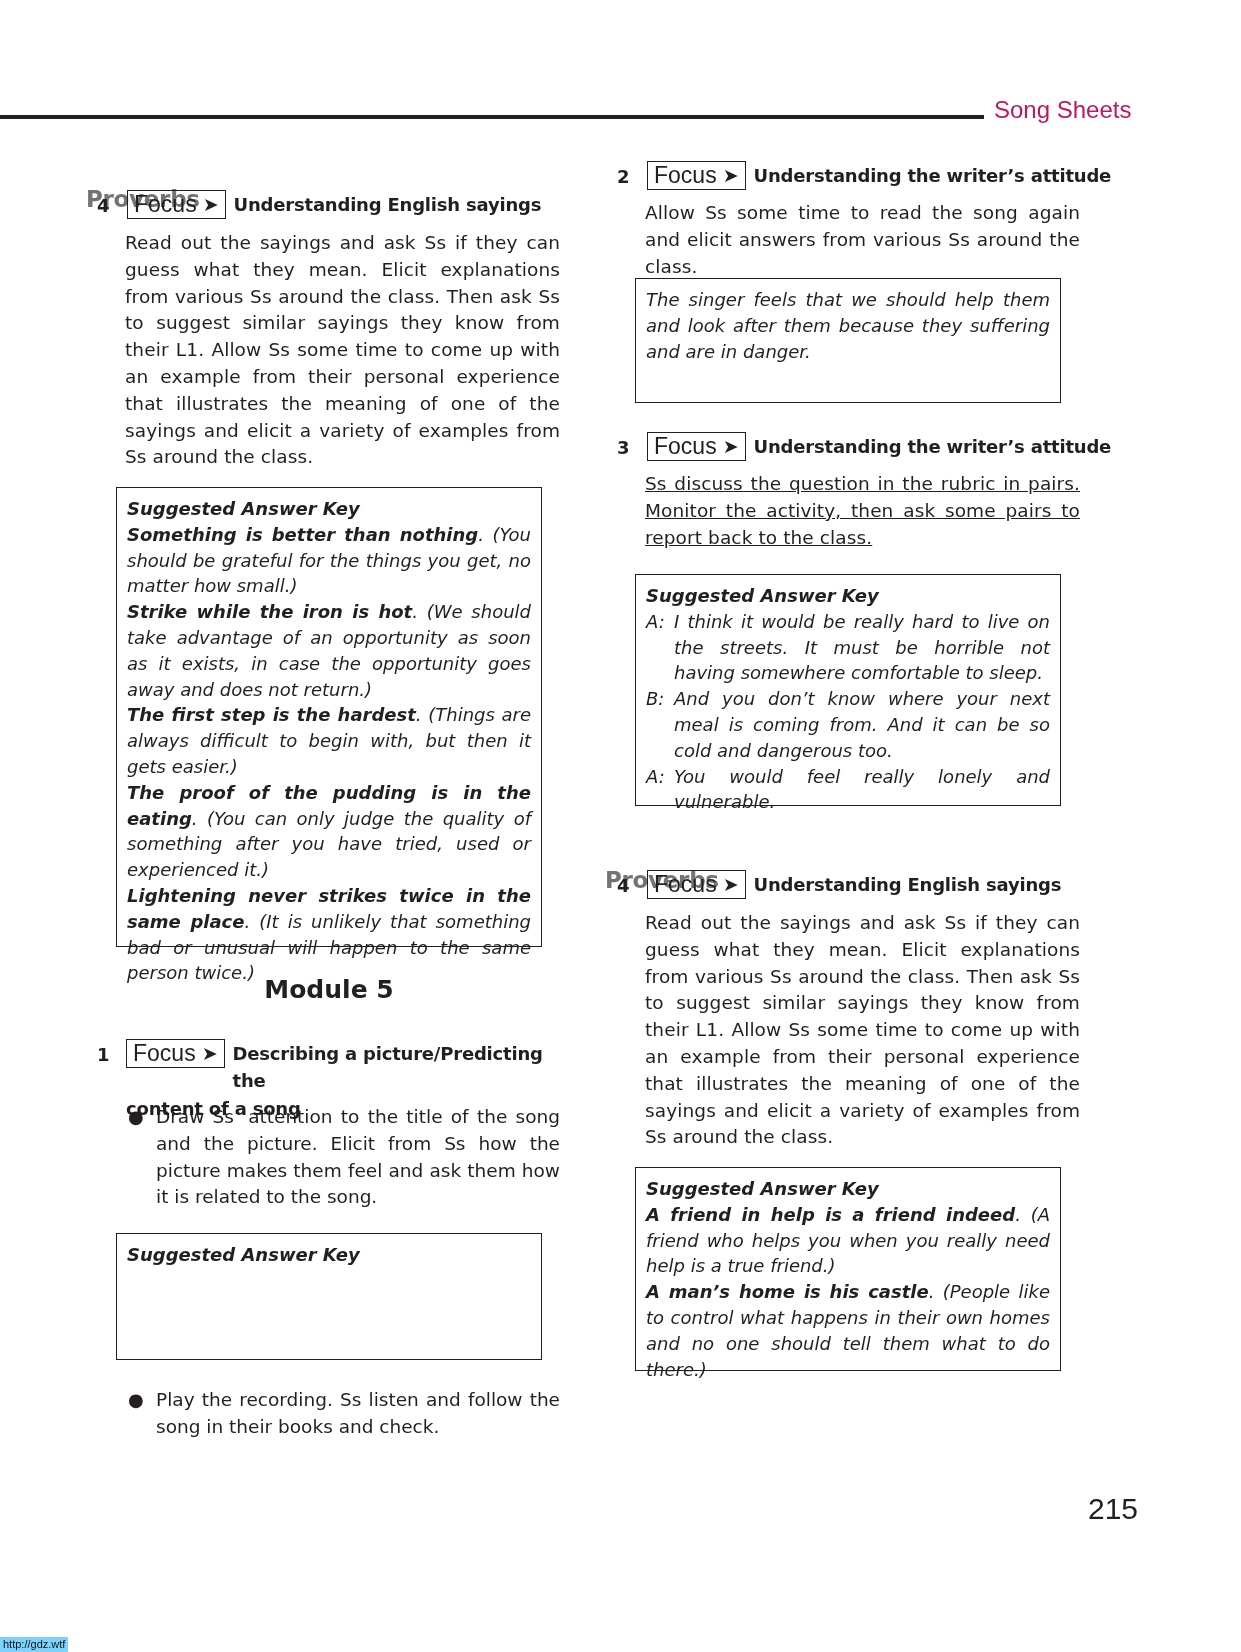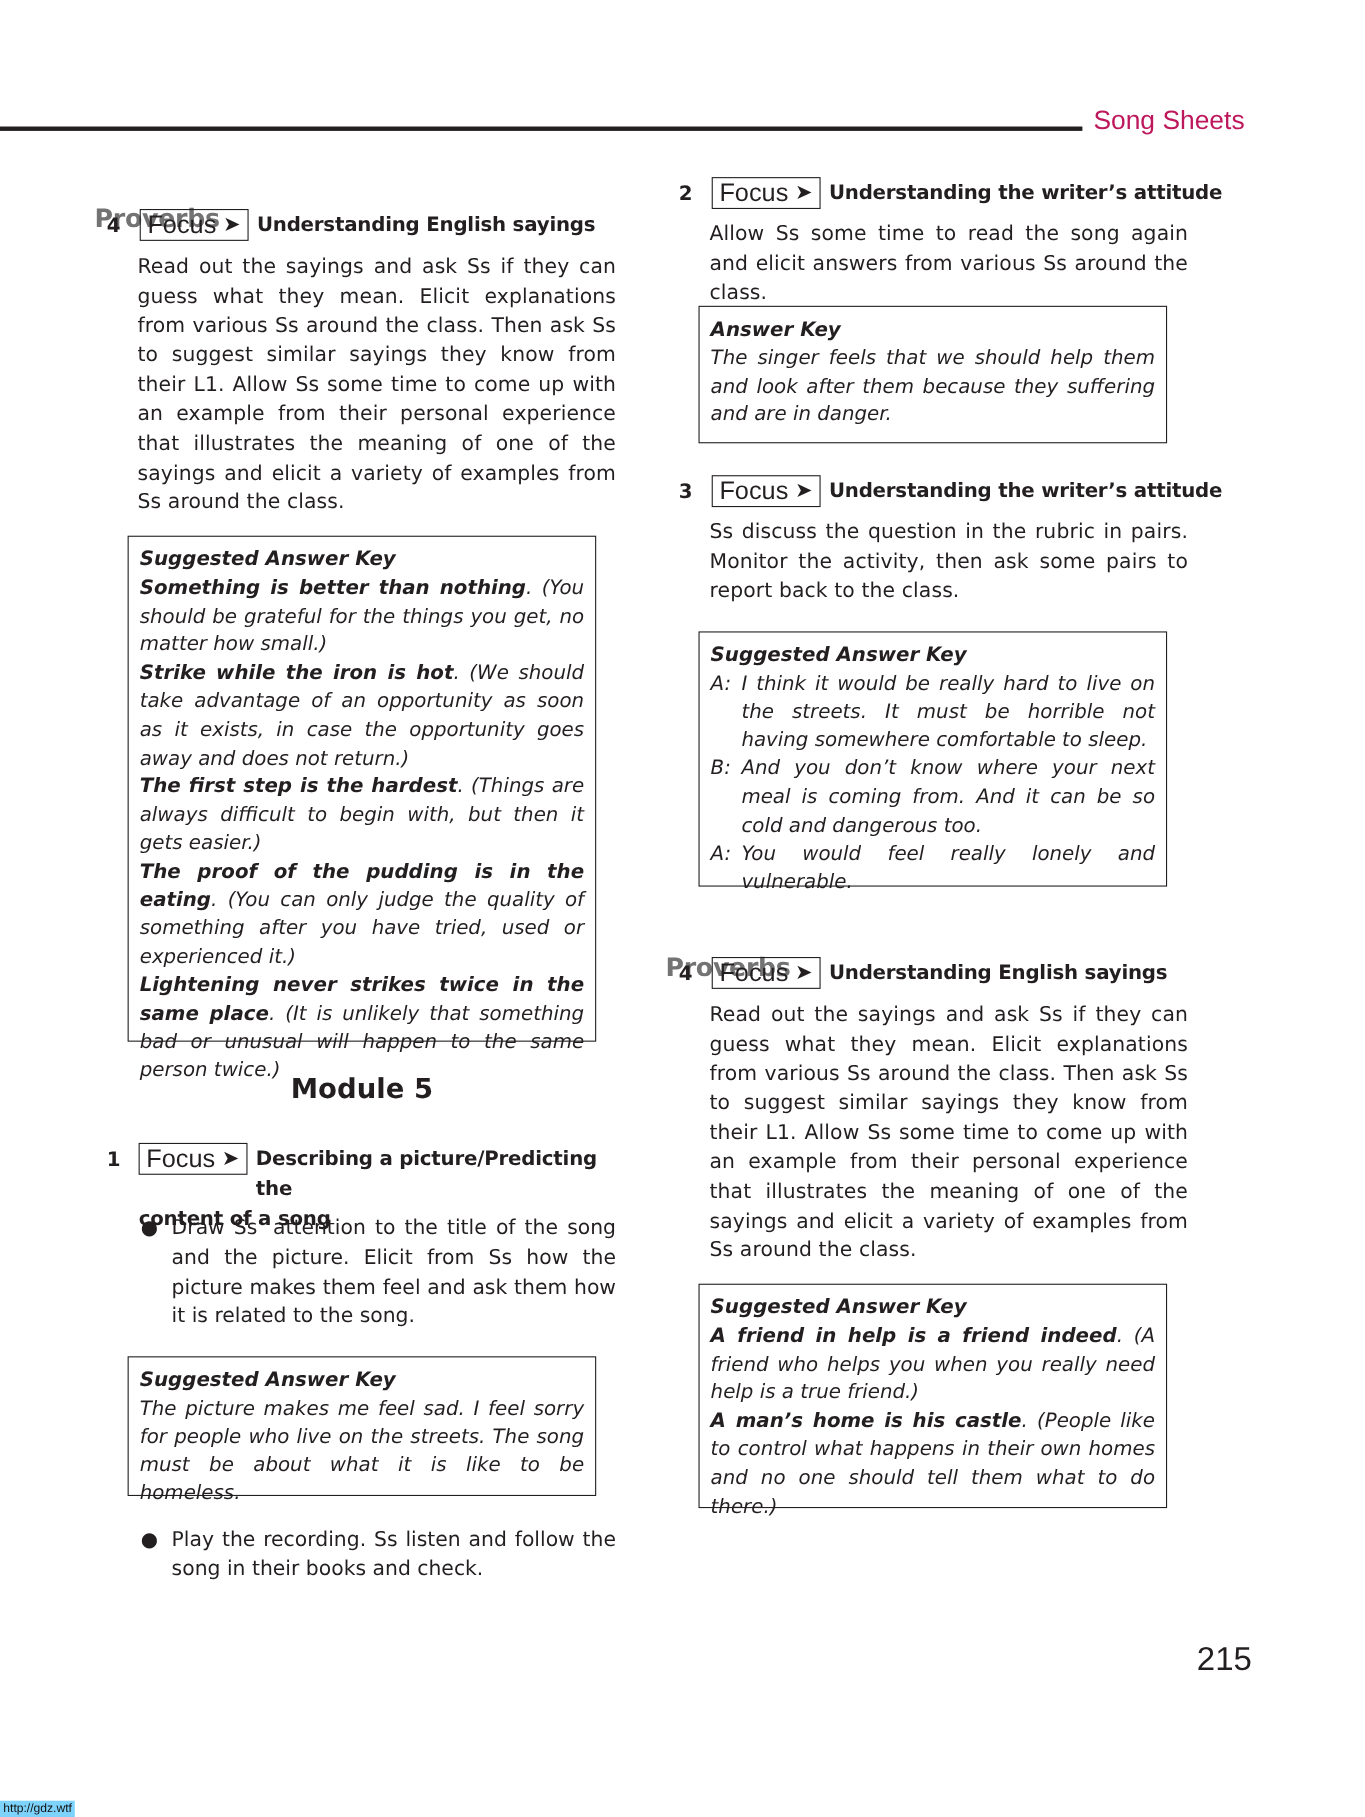--- a/index.html
+++ b/index.html
@@ -108,21 +108,20 @@
     </div>
   </div>
 
   <div class="bullet-row" style="left:125px; top:1104px; width:435px;">
     <span class="bullet-dot">●</span>
     <span class="bullet-text">Draw Ss’ attention to the title of the song and the picture. Elicit from Ss how the picture makes them feel and ask them how it is related to the song.</span>
   </div>
 
   <div class="ans-box" style="left:116px; top:1233px; width:426px; height:127px;">
     <span class="ans-title">Suggested Answer Key</span>
-    <div>The picture makes me feel sad. I feel sorry for people who live on the streets. The song must be about what it is like to be homeless.</div>
   </div>
 
   <div class="bullet-row" style="left:125px; top:1387px; width:435px;">
     <span class="bullet-dot">●</span>
     <span class="bullet-text">Play the recording. Ss listen and follow the song in their books and check.</span>
   </div>
 </div>
 
 <div>
   <div class="task-row" style="left:617px; top:161px;">
@@ -130,34 +129,33 @@
     <span class="focus-box">
       <span>Focus</span>
       <span class="focus-arrow">➤</span>
     </span>
     <span class="task-title">Understanding the writer’s attitude</span>
   </div>
 
   <div class="para" style="left:645px; top:200px; width:435px;">Allow Ss some time to read the song again and elicit answers from various Ss around the class.</div>
 
   <div class="ans-box" style="left:635px; top:278px; width:426px; height:125px;">
-    <span class="ans-title">Answer Key</span>
     <div>The singer feels that we should help them and look after them because they suffering and are in danger.</div>
   </div>
 
   <div class="task-row" style="left:617px; top:432px;">
     <span class="task-num">3</span>
     <span class="focus-box">
       <span>Focus</span>
       <span class="focus-arrow">➤</span>
     </span>
     <span class="task-title">Understanding the writer’s attitude</span>
   </div>
 
-  <div class="para" style="left:645px; top:471px; width:435px;">Ss discuss the question in the rubric in pairs. Monitor the activity, then ask some pairs to report back to the class.</div>
+  <div class="para" style="left:645px; top:471px; width:435px;text-decoration:underline;">Ss discuss the question in the rubric in pairs. Monitor the activity, then ask some pairs to report back to the class.</div>
 
   <div class="ans-box" style="left:635px; top:574px; width:426px; height:232px;">
     <span class="ans-title">Suggested Answer Key</span>
     <div class="dia-line">
       <span class="dia-spk">A:</span>
       <span class="dia-txt">I think it would be really hard to live on the streets. It must be horrible not having somewhere comfortable to sleep.</span>
     </div>
     <div class="dia-line">
       <span class="dia-spk">B:</span>
       <span class="dia-txt">And you don’t know where your next meal is coming from. And it can be so cold and dangerous too.</span>

